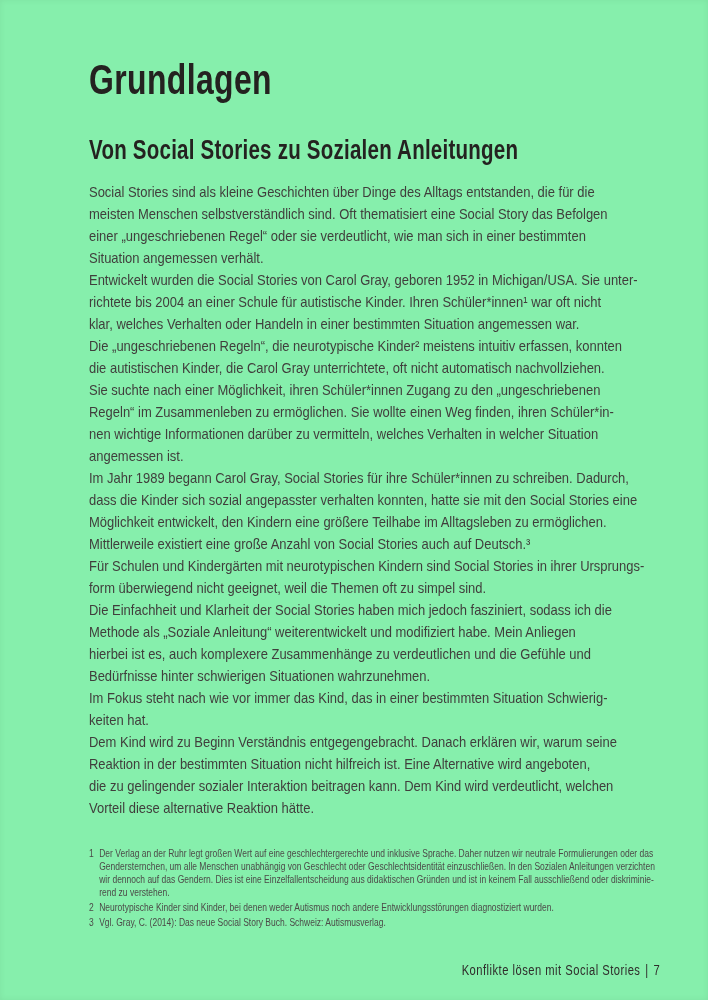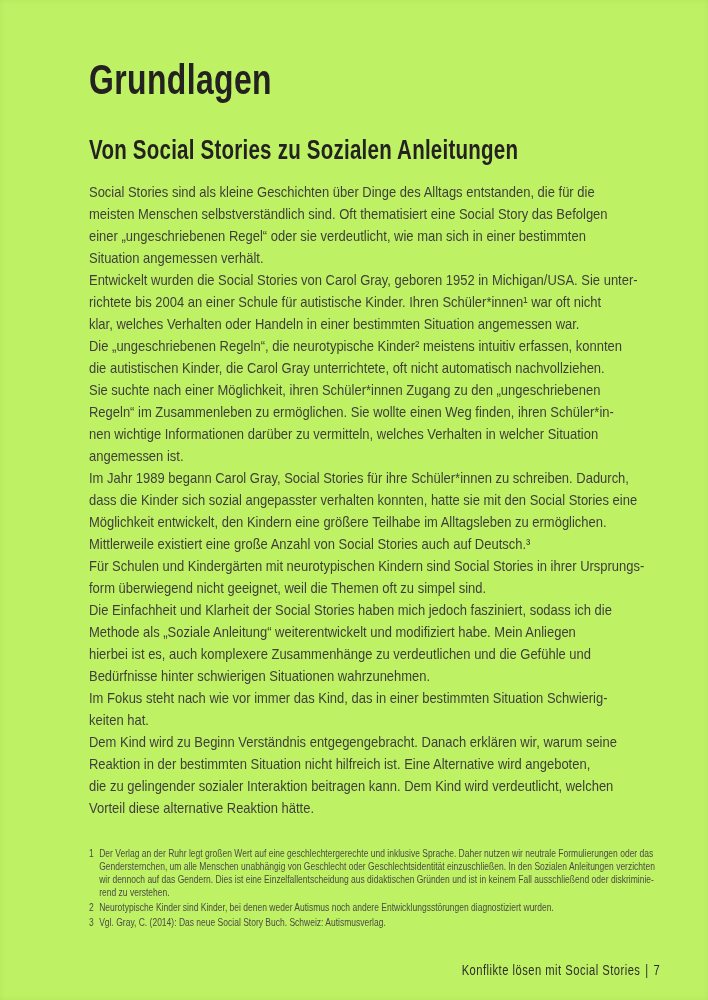--- a/index.html
+++ b/index.html
@@ -1,21 +1,21 @@
 <!DOCTYPE html>
 <html><head>
 <meta charset="utf-8">
 <style>
   html, body { margin: 0; padding: 0; background: #e8e8e8; }
   .page {
     position: relative;
     width: 708px;
     height: 1000px;
     margin: 0 auto;
-    background: #bef264;
+    background: #86efac;
     font-family: "Liberation Sans", sans-serif;
     color: #403e3c;
     overflow: hidden;
     box-shadow: inset 0 0 6px rgba(0,0,0,0.06);
   }
   .inner {
     padding: 56px 48px 0 89px;
   }
   .page-title {
     margin: 0;

